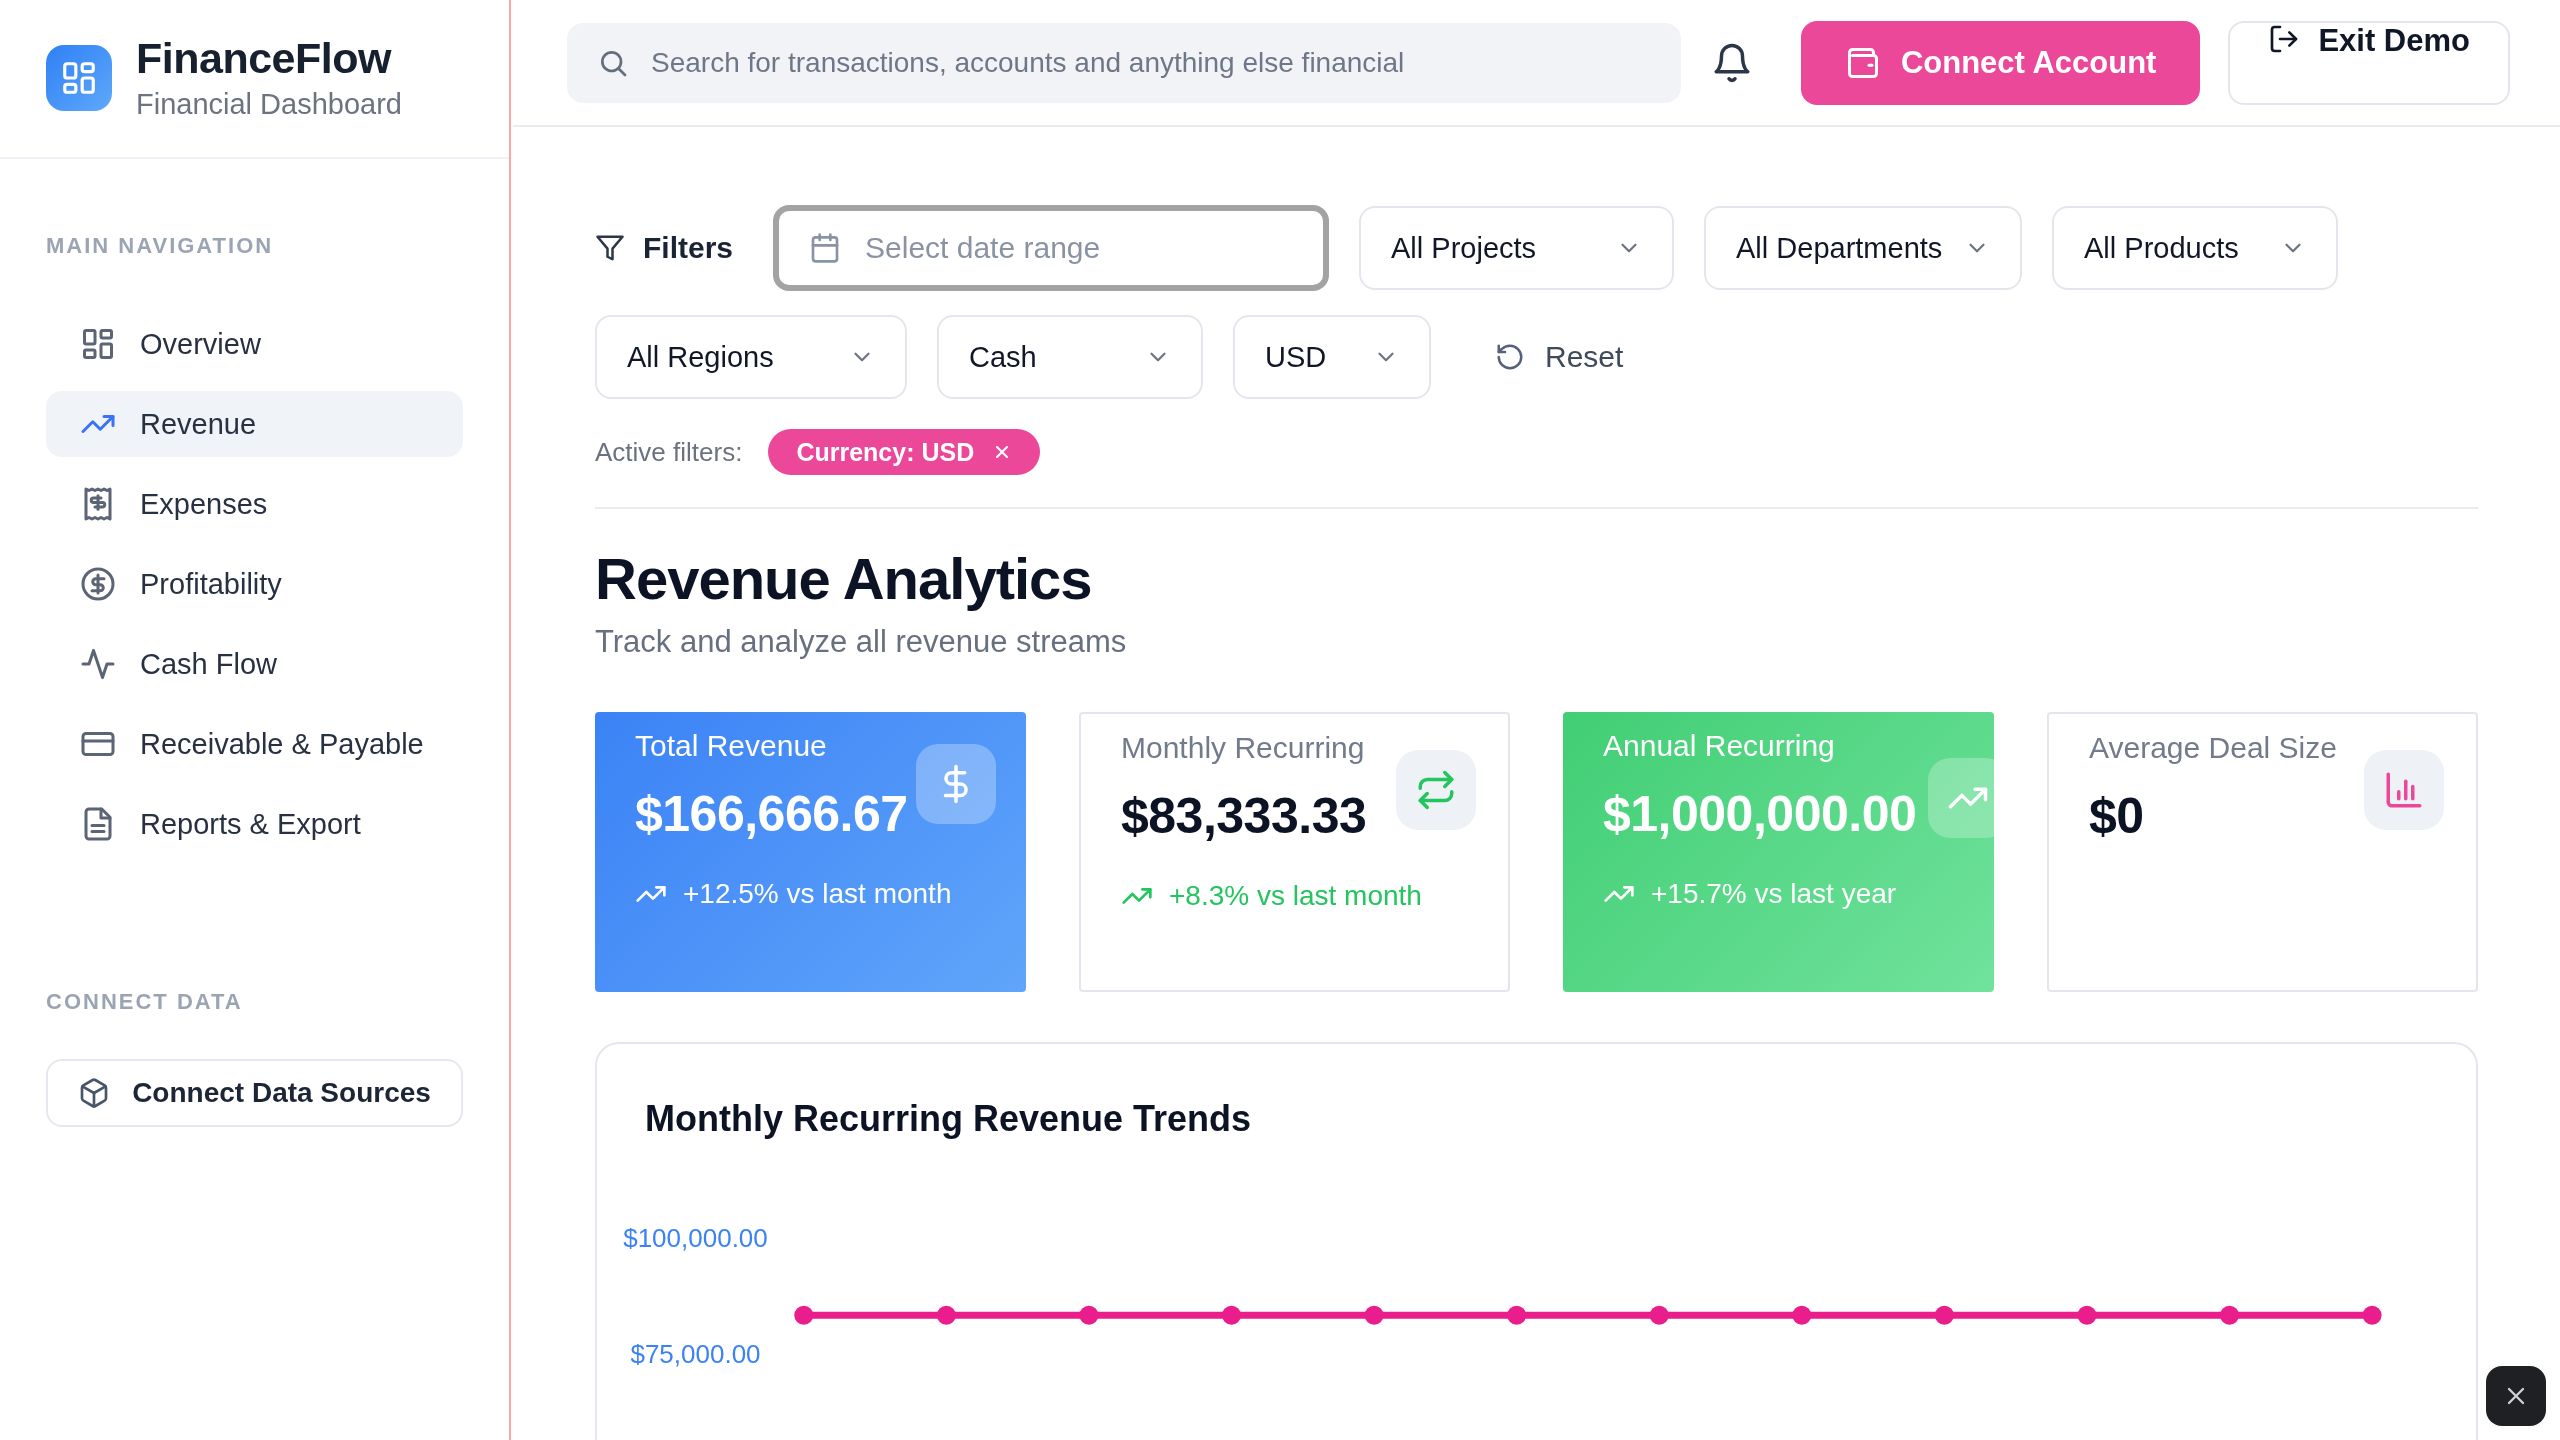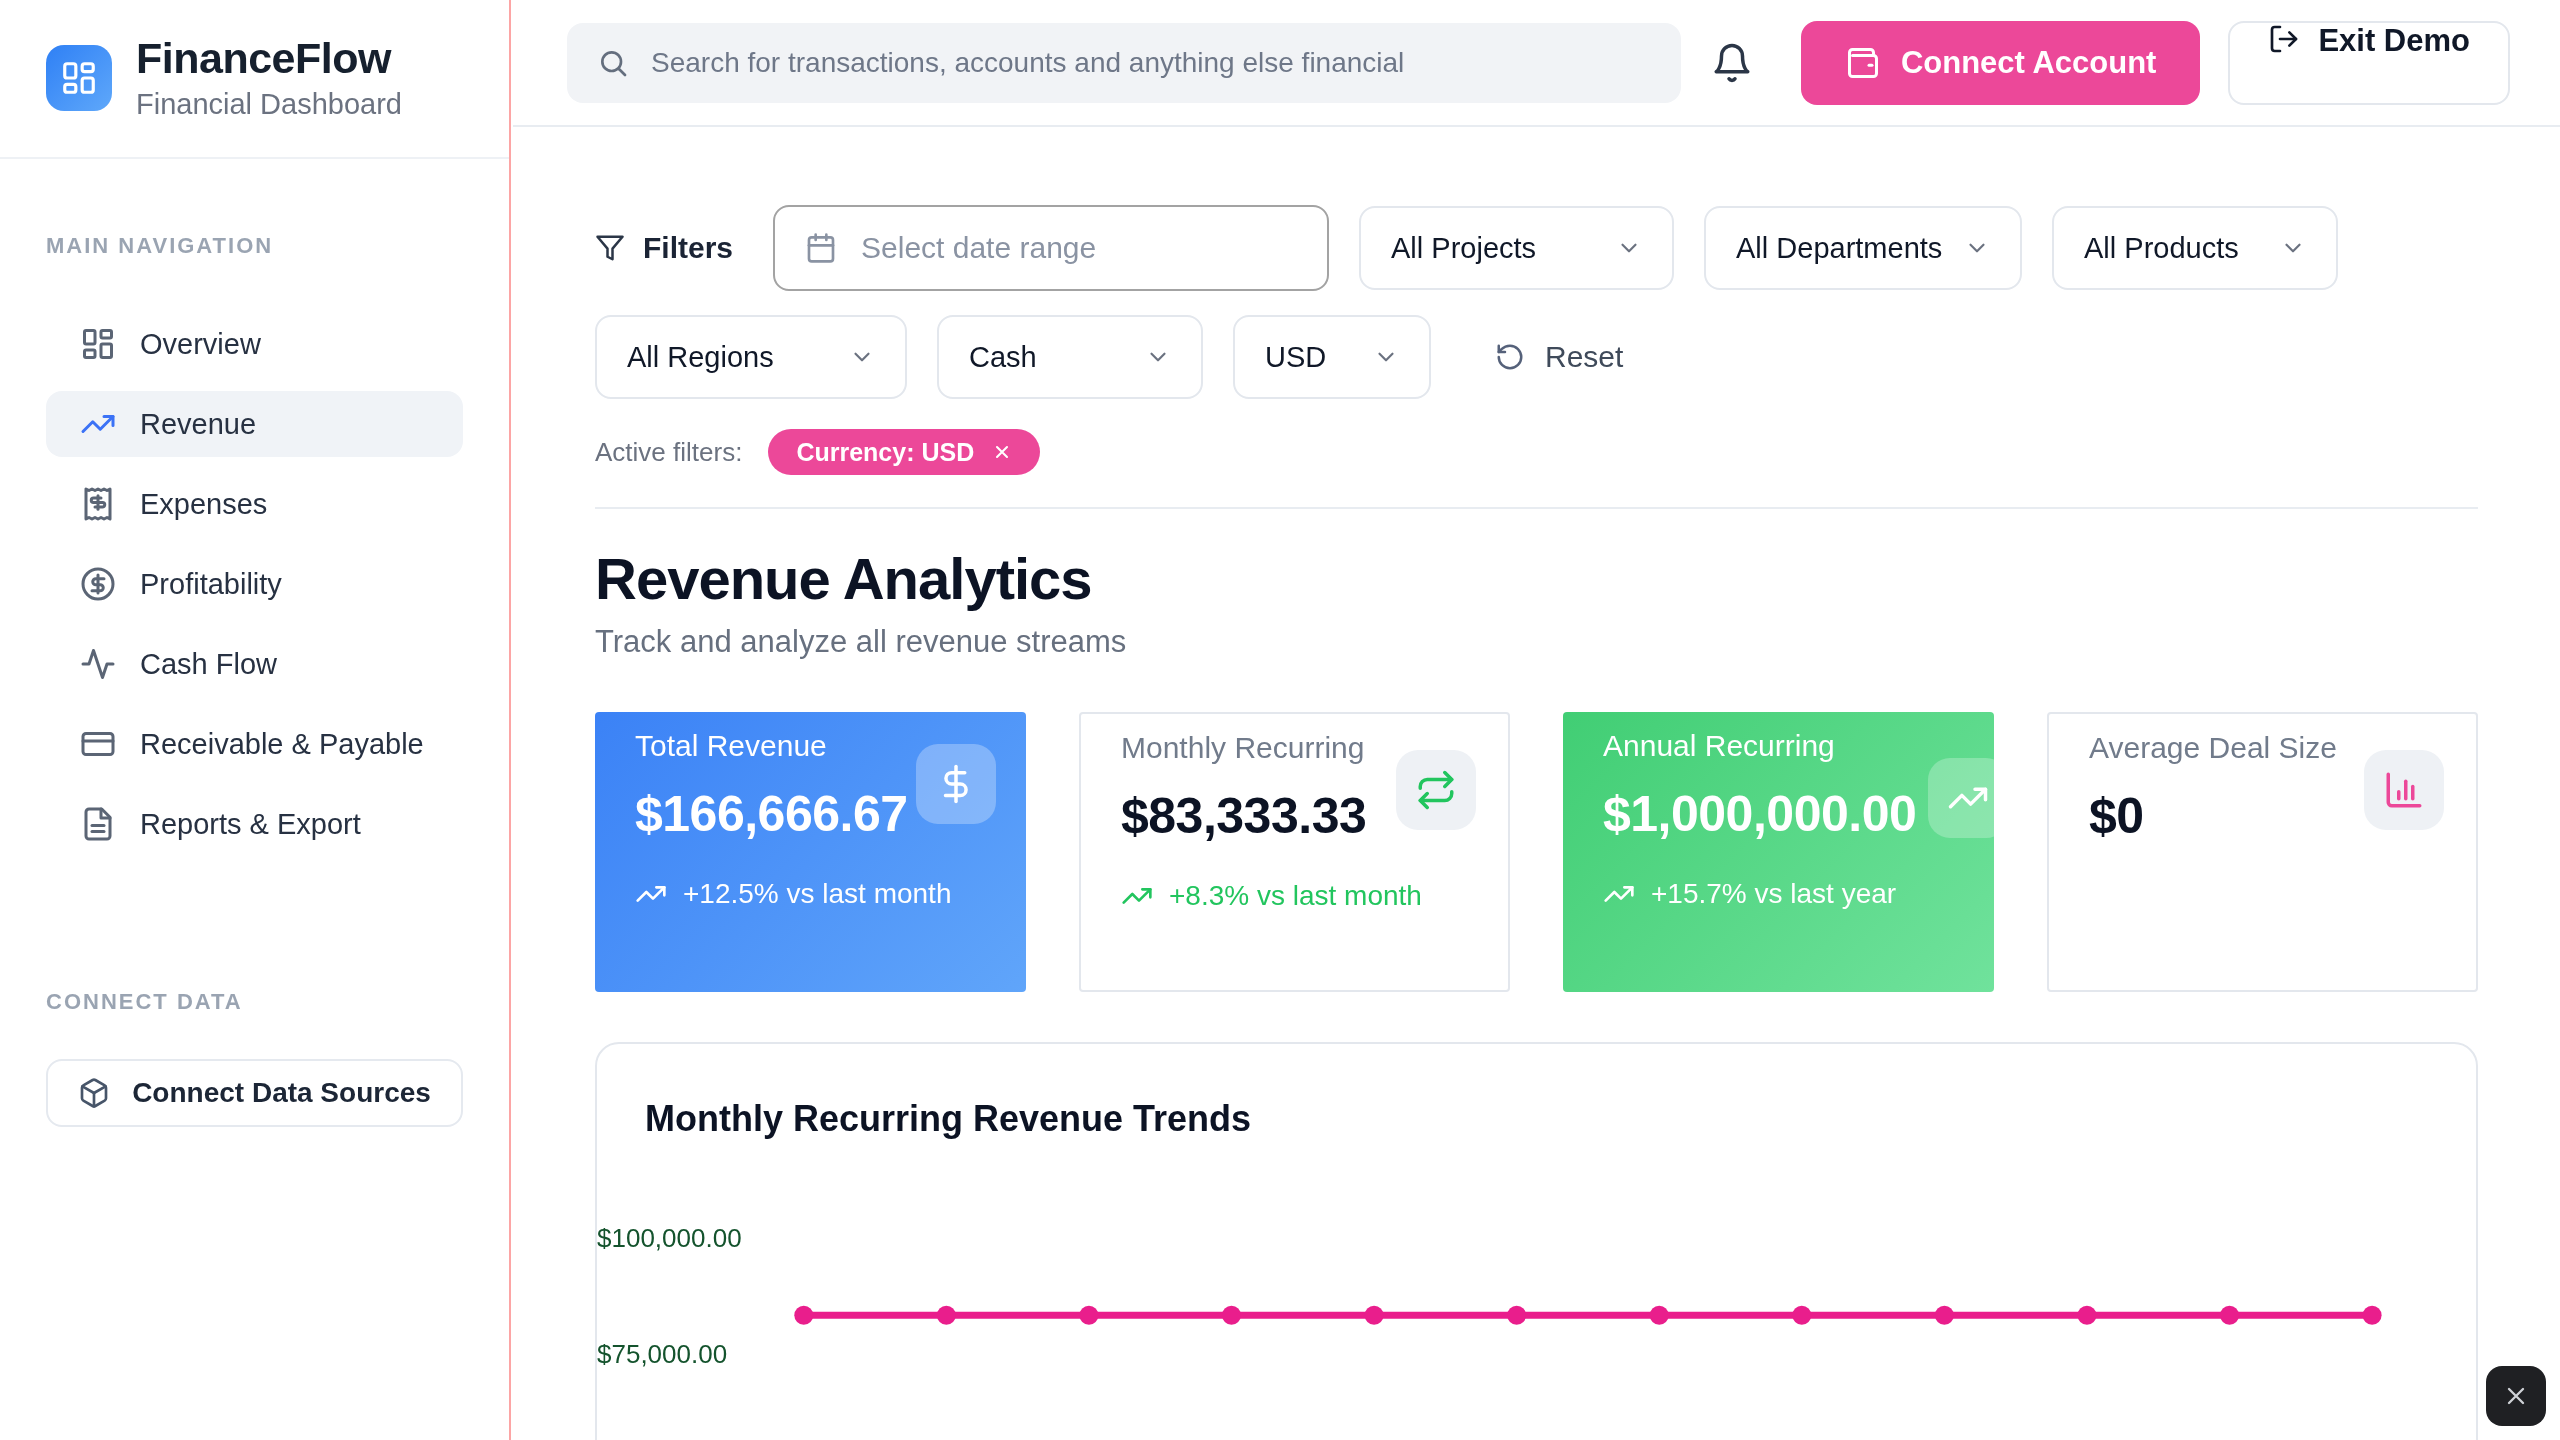--- a/index.html
+++ b/index.html
@@ -57,21 +57,21 @@
                  border:2px solid #e3e7ed; color:#101828; font-size:31px; font-weight:600; font-family:inherit;
                  display:flex; gap:18px; cursor:pointer; }
   .btn-outline .nico { width:32px; height:32px; }
 
   
   .content { padding:78px 82px 0; }
   .filters-row1, .filters-row2 { display:flex; align-items:center; gap:30px; }
   .filters-title { display:flex; align-items:center; gap:18px; font-size:30px; font-weight:600;
                    color:#1b2435; margin-right:10px; }
   .filters-title .nico { width:30px; height:30px; color:#2b3647; }
-  .date-input { width:556px; height:86px; border:2px solid #a3a3a3; border-radius:16px; background:#fff;
+  .date-input { width:556px; height:86px; border:6px solid #a3a3a3; border-radius:16px; background:#fff;
                 display:flex; align-items:center; gap:24px; padding:0 30px; }
   .date-input .nico { width:32px; height:32px; color:#8a93a3; flex:none; }
   .date-input input { flex:1; border:none; outline:none; background:transparent;
                       font-size:30px; color:#3a4454; font-family:inherit; }
   .date-input input::placeholder { color:#8a93a3; }
   .select { height:84px; border:2px solid #e3e7ed; border-radius:16px; background:#fff; cursor:pointer;
             display:flex; align-items:center; justify-content:space-between; padding:0 30px;
             font-size:29px; color:#101828; font-weight:500; }
   .select .chev { width:26px; height:26px; color:#6b7280; flex:none; }
   .filters-row2 { margin-top:24px; }
@@ -111,22 +111,22 @@
   .card.green .icon-box { background:rgba(255,255,255,.25); color:#fff; top:46px; right:-14px; }
   .card.white .icon-box { background:#eef1f5; }
   .icon-box.ib-green { color:#22c55e; }
   .icon-box.ib-pink  { color:#ec4899; }
 
   
   .chart-card { position:relative; margin-top:50px; height:470px; background:#fff;
                 border:2px solid #e3e7ed; border-radius:24px; overflow:hidden; }
   .chart-title { padding:54px 0 0 48px; font-size:36px; font-weight:700; color:#0c1324; }
   .chart-svg { position:absolute; left:0; top:0; width:100%; height:100%; }
-  .y-tick { position:absolute; left:0; width:197px; text-align:left; transform:translateY(-50%);
-            font-size:26px; color:#14532d; }
+  .y-tick { position:absolute; left:0; width:197px; text-align:center; transform:translateY(-50%);
+            font-size:26px; color:#3b82f6; }
 
   
   .close-fab { position:absolute; right:14px; bottom:14px; width:60px; height:60px; border:none;
                border-radius:16px; background:#1f2023; color:#cfd2d6; display:grid; place-items:center;
                cursor:pointer; }
   .close-fab svg { width:28px; height:28px; }
 </style>
 </head>
 <body>
 

